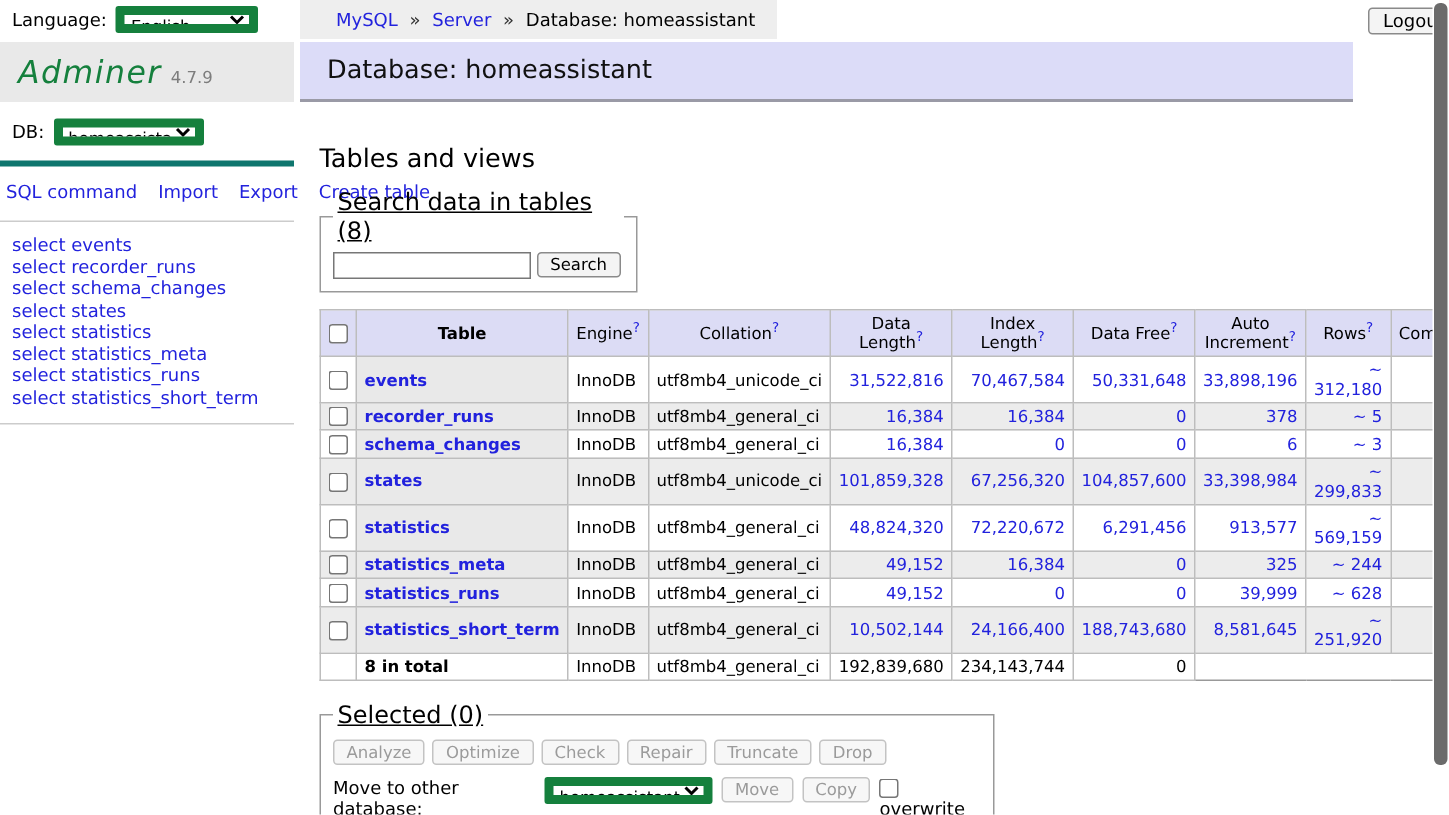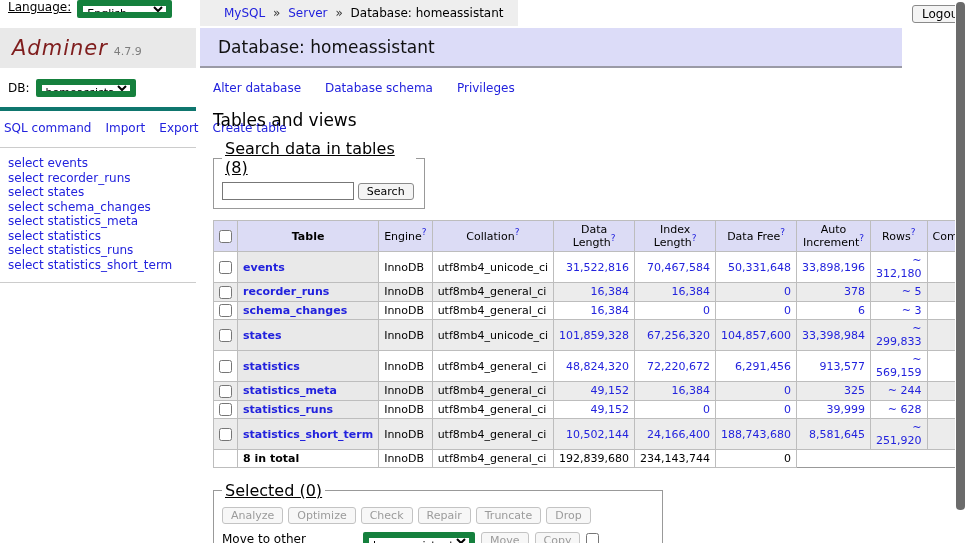--- a/index.html
+++ b/index.html
@@ -8,31 +8,31 @@
     font-family: "DejaVu Sans", "Liberation Sans", sans-serif;
     font-size: 12px;
     color: #000;
     background: #fff;
     position: relative;
   }
   a { color: #2222dd; text-decoration: none; cursor: pointer; }
 
   
   #sidebar { position: absolute; left: 0; top: 0; width: 196px; height: 543px; background: #fff; }
-  .lang-row { height: 26px; display: flex; padding-left: 8px; gap: 6px; text-decoration: underline; }
+  .lang-row { height: 26px; display: flex; align-items: center; padding-left: 8px; gap: 6px; }
   .lang-row select { width: 95px; }
   select {
     font-family: "DejaVu Sans", sans-serif; font-size: 11px;
     height: 18px; border: 6px solid #15803d; background: #fff; border-radius: 2px;
   }
   .logo-band {
     height: 40px; background: #e9e9e9; margin-top: 2px;
     display: flex; align-items: center; padding-left: 12px;
   }
-  .logo-name { font-style: italic; font-size: 21px; color: #7f1d1d; letter-spacing: 1px; }
+  .logo-name { font-style: italic; font-size: 21px; color: #15803d; letter-spacing: 1px; }
   .logo-version { font-size: 11px; color: #7d7d7d; margin-left: 6px; margin-top: 6px; }
   .db-row { display: flex; align-items: center; gap: 6px; padding: 11px 0 10px 8px; }
   .db-row select { width: 100px; }
   .side-links { border-top: 4px solid #0f766e; padding: 9px 8px 10px 4px; line-height: 17px; }
   .side-links a { margin-right: 14px; white-space: nowrap; }
   .table-list { border-top: 1px solid #ccc; border-bottom: 1px solid #ccc; padding: 8px 8px 10px 8px; }
   .table-list .tl-item { line-height: 14.5px; white-space: nowrap; }
 
   
   #content { position: absolute; left: 200px; top: 0; width: 702px; }
@@ -112,45 +112,42 @@
   <div class="db-row">
     <span>DB:</span>
     <select><option>homeassistant</option></select>
   </div>
   <div class="side-links">
     <a>SQL command</a><a>Import</a><a>Export</a><a>Create table</a>
   </div>
   <div class="table-list">
     <div class="tl-item"><a>select</a> <a>events</a></div>
     <div class="tl-item"><a>select</a> <a>recorder_runs</a></div>
+    <div class="tl-item"><a>select</a> <a>schema_changes</a></div>
     <div class="tl-item"><a>select</a> <a>states</a></div>
-    <div class="tl-item"><a>select</a> <a>schema_changes</a></div>
+    <div class="tl-item"><a>select</a> <a>statistics</a></div>
     <div class="tl-item"><a>select</a> <a>statistics_meta</a></div>
-    <div class="tl-item"><a>select</a> <a>statistics</a></div>
     <div class="tl-item"><a>select</a> <a>statistics_runs</a></div>
     <div class="tl-item"><a>select</a> <a>statistics_short_term</a></div>
   </div>
 </div>
 
 <div id="content">
   <div id="breadcrumb">
     <a>MySQL</a>
     <span class="sep">»</span>
     <a>Server</a>
     <span class="sep">»</span>
     <span>Database: homeassistant</span>
   </div>
   <button id="logout-btn">Logout</button>
 
   <h1 class="page-title">Database: homeassistant</h1>
 
   <div id="main">
-    <div class="top-links">
-      <a>Alter database</a><a>Database schema</a><a>Privileges</a>
-    </div>
 
     <h2 class="section-title">Tables and views</h2>
 
     <fieldset id="search-fieldset">
       <legend>Search data in tables (8)</legend>
       <input type="text" value="" style="">
       <button>Search</button>
     </fieldset>
 
     <table class="db-table">

